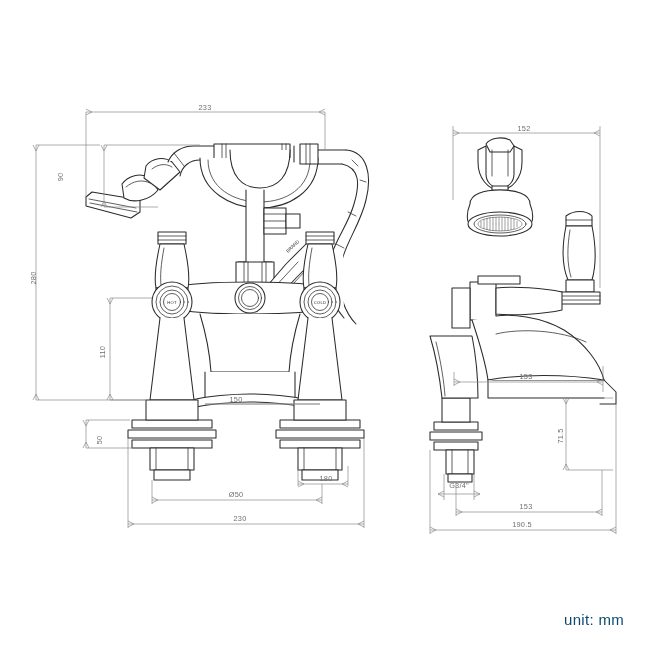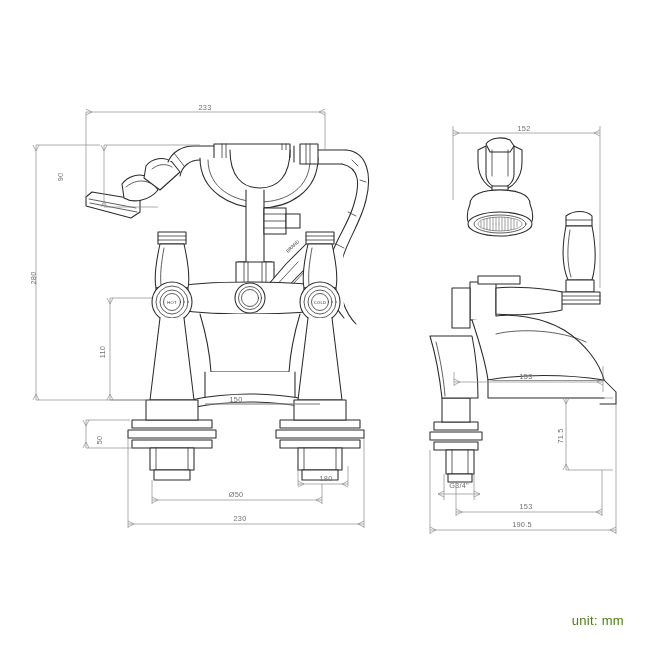--- a/index.html
+++ b/index.html
@@ -33,22 +33,22 @@
   .brand-txt{
     font-family:"Liberation Sans", sans-serif;
     font-size:4.6px;
     fill:#2b2b2b;
   }
   #unit-note{
     position:absolute;
     right:26px;
     bottom:22px;
     font-family:"Liberation Sans", sans-serif;
-    font-size:13px;
-    color:#4d7c0f;
+    font-size:15px;
+    color:#0c4a6e;
     letter-spacing:0.3px;
   }
 </style>
 </head>
 <body>
 
 <div id="stage">
 <svg width="650" height="650" viewBox="0 0 650 650" xmlns="http://www.w3.org/2000/svg">
 
   <g>

